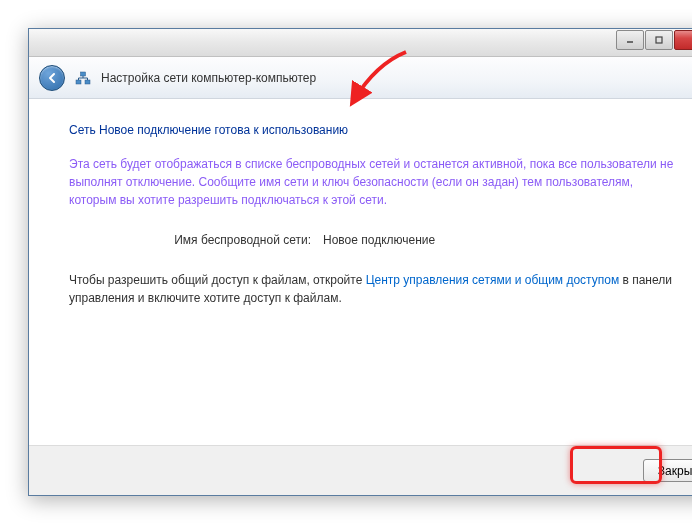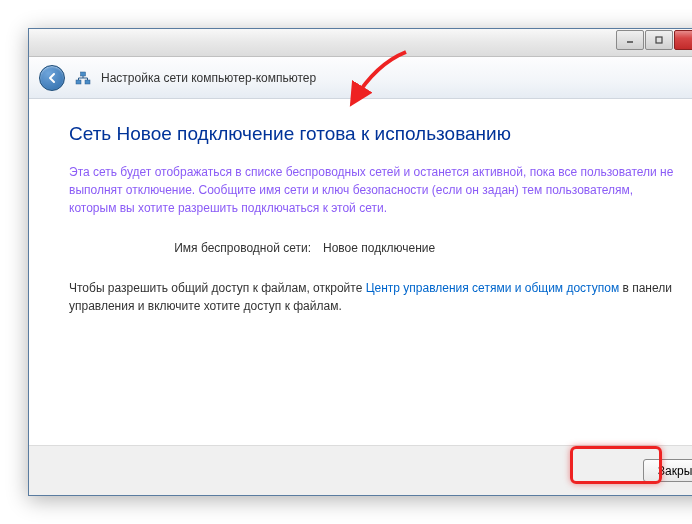--- a/index.html
+++ b/index.html
@@ -85,21 +85,21 @@
     }
     .header-title {
       color: #333;
       font-size: 12px;
     }
     .content {
       padding: 24px 40px 0 40px;
     }
     .main-heading {
       color: #003399;
-      font-size: 19px;
+      font-size: 12px;
       font-weight: normal;
       margin-bottom: 18px;
     }
     .description {
       color: #8b5cf6;
       font-size: 12px;
       line-height: 1.5;
       margin-bottom: 24px;
     }
     .details {

